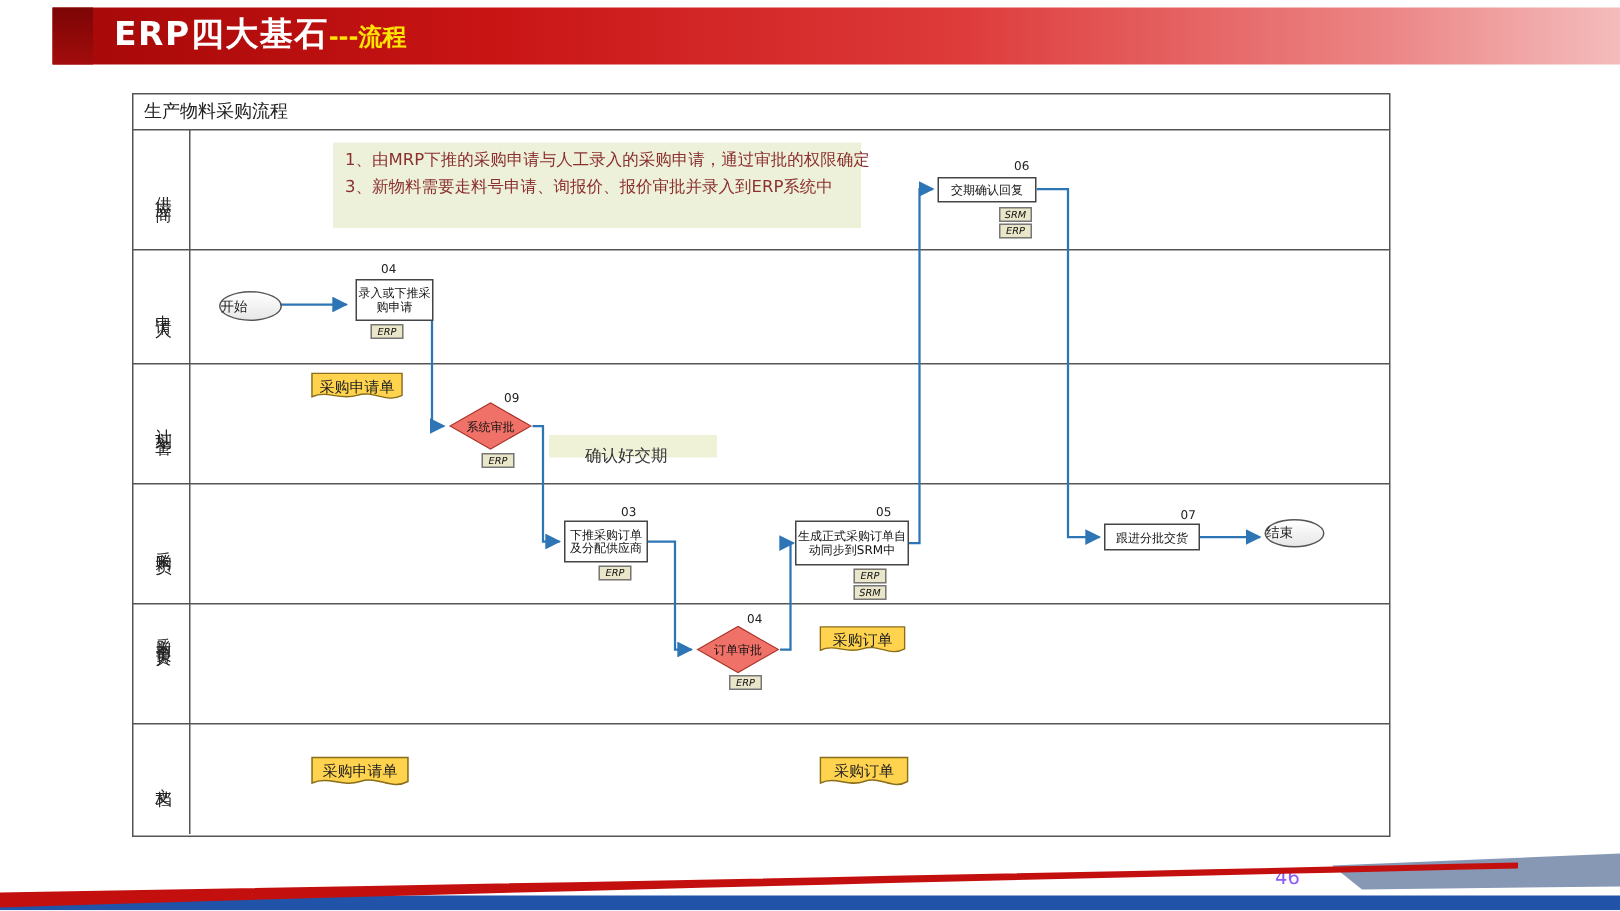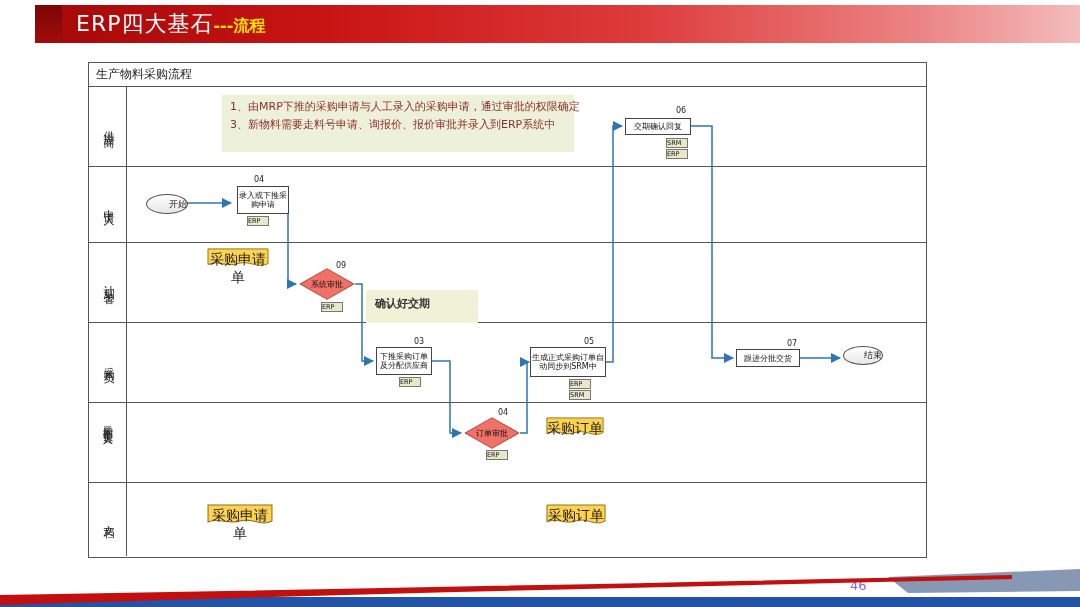--- a/index.html
+++ b/index.html
@@ -6,52 +6,52 @@
   .slide {
     position:relative; width:1080px; height:607px; background:#ffffff;
     overflow:hidden; font-family:"DejaVu Sans","Liberation Sans",sans-serif; color:#111;
   }
   
   .banner { position:absolute; left:35px; top:5px; right:0; height:38px;
     background:linear-gradient(90deg,#a50808 0%,#c91414 28%,#de3b3b 58%,#ec8585 85%,#f4bcbc 100%); }
   .banner-block { position:absolute; left:35px; top:5px; width:27px; height:38px;
     background:linear-gradient(180deg,#7c0505,#a30c0c); }
   .banner-title { position:absolute; left:76px; top:5px; height:38px; line-height:38px; white-space:nowrap; }
-  .banner-title .main { font-size:22px; font-weight:normal; color:#ffffff; letter-spacing:1px; }
+  .banner-title .main { font-size:22px; font-weight:bold; color:#ffffff; letter-spacing:1px; }
   .banner-title .suffix { font-size:16px; font-weight:bold; color:#ffe600; }
   
   .frame { position:absolute; left:88px; top:62px; width:837px; height:494px; border:1px solid #555; background:#fff; }
   .flow-title { position:absolute; left:96px; top:66px; font-size:12px; color:#222; }
   .hline { position:absolute; left:88px; width:838px; height:1px; background:#555; }
   .vline { position:absolute; left:126px; top:86px; width:1px; height:470px; background:#555; }
   .lane-label { position:absolute; left:89px; width:37px; display:flex; align-items:center; justify-content:center; }
   .lane-label span { writing-mode:vertical-rl; text-orientation:upright; font-size:11px; letter-spacing:3px; color:#222; }
   .lane-label.two-col span { height:50px; letter-spacing:2px; font-size:10px; }
   
   .notes { position:absolute; left:222px; top:95px; width:352px; height:57px; background:#eef1d9;
     color:#8b3030; font-size:11px; line-height:18px; padding:3px 8px; box-sizing:border-box; white-space:nowrap; }
-  .mini-note { position:absolute; left:366px; top:290px; width:112px; height:33px; background:#f0f2d8;
-    font-size:11px; color:#333; line-height:27px; padding-left:9px; box-sizing:border-box;font-weight:bold; }
+  .mini-note { position:absolute; left:366px; top:290px; width:112px; height:15px; background:#f0f2d8;
+    font-size:11px; color:#333; line-height:27px; padding-left:24px; box-sizing:border-box; }
   
   .pbox { position:absolute; background:#fff; border:1px solid #444; display:flex; align-items:center;
     justify-content:center; text-align:center; font-size:8px; line-height:9px; color:#111; box-sizing:border-box; }
   .oval { position:absolute; border:1px solid #555; border-radius:50%;
-    background:linear-gradient(180deg,#ffffff,#e7e7e7); display:flex; align-items:center; justify-content:flex-end;
+    background:linear-gradient(180deg,#ffffff,#e7e7e7); display:flex; align-items:center; justify-content:flex-start;
     font-size:9px; color:#222; }
   .diamond { position:absolute; }
   .diamond svg { position:absolute; inset:0; width:100%; height:100%; }
   .diamond .dlabel { position:absolute; inset:0; display:flex; align-items:center; justify-content:center;
     text-align:center; font-size:8px; line-height:9px; color:#111; }
   .diamond .dlabel i { font-style:normal; width:34px; display:block; }
   .doc { position:absolute; }
   .doc svg { position:absolute; inset:0; width:100%; height:100%; }
-  .doc .doclabel { position:relative; display:block; text-align:center; font-size:14px; color:#222; padding-top:3px; }
+  .doc .doclabel { position:relative; display:block; text-align:center; font-size:10px; color:#222; padding-top:3px; }
   .num { position:absolute; font-size:8px; color:#222;text-align:center; }
   .tag { position:absolute; width:22px; height:10px; background:#e9e6c9; border:1px solid #777;
-    font-size:6.5px; line-height:9px; text-align:left; color:#111; box-sizing:border-box; }
+    font-size:6.5px; line-height:9px; text-align:center; color:#111; box-sizing:border-box;font-style:italic; }
   .connectors { position:absolute; left:0; top:0; pointer-events:none; }
   
   .page-num { position:absolute; left:850px; top:578px; font-size:13px; color:#8b5cf6; }
   .footer-svg { position:absolute; left:0; top:567px; }
 </style>
 </head>
 <body>
 
 <div class="slide">
 

